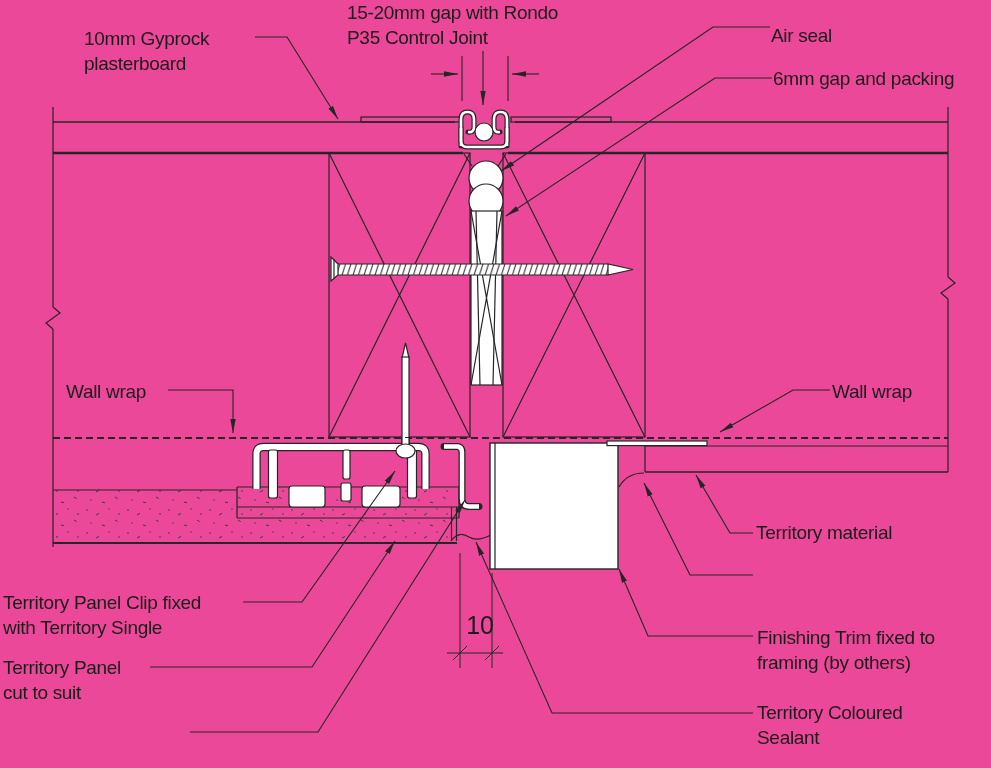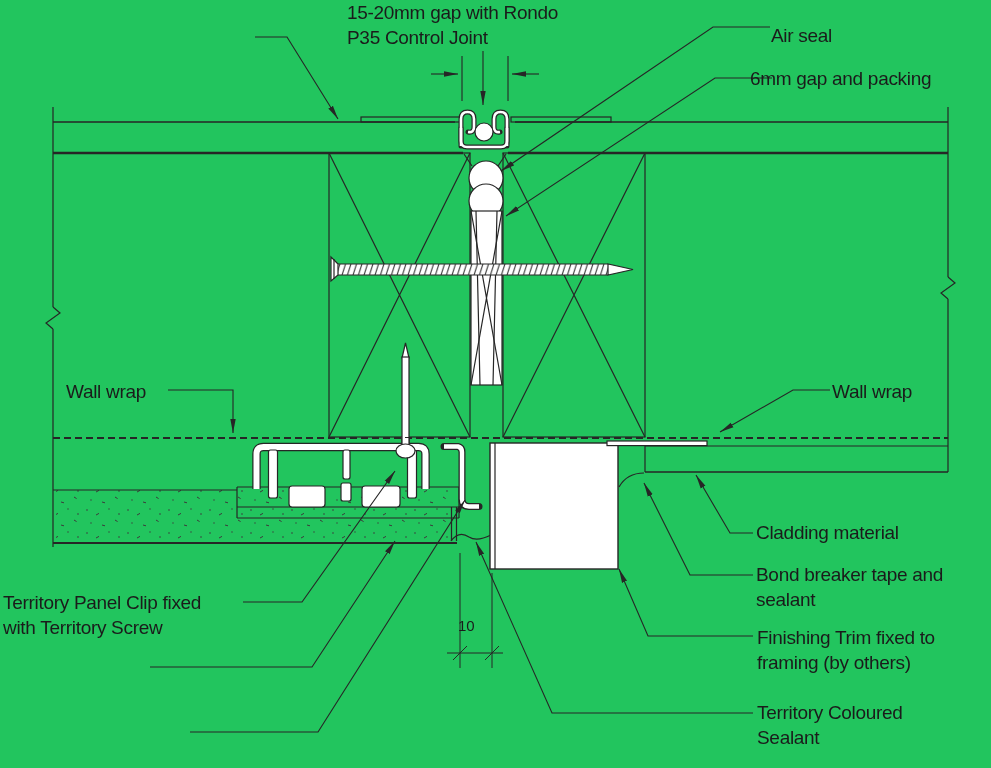--- a/index.html
+++ b/index.html
@@ -1,25 +1,25 @@
 <!DOCTYPE html>
 <html><head>
 <meta charset="utf-8">
 <style>
   html,body{margin:0;padding:0;background:#ffffff;}
   .canvas{
-    position:relative;width:991px;height:768px;background:#22c55e;
+    position:relative;width:991px;height:768px;background:#ec4899;
     font-family:"Liberation Sans",sans-serif;overflow:hidden;
   }
   .canvas svg{position:absolute;left:0;top:0;}
   .lbl{
     position:absolute;white-space:pre-line;font-size:19px;line-height:25px;
     color:#1b1b1b;letter-spacing:-0.3px;
   }
-  .dim{font-size:15px;text-align:left;letter-spacing:0;}
+  .dim{font-size:25px;text-align:right;letter-spacing:0;}
 </style>
 </head>
 <body>
 
 <div class="canvas">
 
 <svg width="991" height="768" viewBox="0 0 991 768" fill="none" stroke="#262626" stroke-width="1.2">
   <defs>
     <marker id="arr" viewBox="0 0 15 7" refX="14" refY="3.5" markerWidth="15" markerHeight="7" markerUnits="userSpaceOnUse" orient="auto">
       <path d="M0,0.8 L14,3.5 L0,6.2 Z" fill="#262626" stroke="none"></path>
@@ -184,27 +184,29 @@
     <path d="M753,636 L648,636 L619,569" marker-end="url(#arr)"></path>
     <path d="M753,713 L552,713 L476,542" marker-end="url(#arr)"></path>
     <path d="M243,602 L302,602 L395,471" marker-end="url(#arr)"></path>
     <path d="M150,667 L312,667 L395,541" marker-end="url(#arr)"></path>
     <path d="M190,732 L318,732 L465,500" marker-end="url(#arr)"></path>
   </g>
 </svg>
 
 <div class="lbl" style="left:347px;top:0px">15-20mm gap with Rondo
 P35 Control Joint</div>
+<div class="lbl" style="left:84px;top:26px">10mm Gyprock
+plasterboard</div>
 <div class="lbl" style="left:771px;top:23px">Air seal</div>
-<div class="lbl" style="left:750px;top:66px">6mm gap and packing</div>
+<div class="lbl" style="left:773px;top:66px">6mm gap and packing</div>
 <div class="lbl" style="left:66px;top:379px">Wall wrap</div>
 <div class="lbl" style="left:832px;top:379px">Wall wrap</div>
-<div class="lbl" style="left:756px;top:520px">Cladding material</div>
-<div class="lbl" style="left:756px;top:562px">Bond breaker tape and
-sealant</div>
+<div class="lbl" style="left:756px;top:520px">Territory material</div>
 <div class="lbl" style="left:757px;top:700px">Territory Coloured
 Sealant</div>
 <div class="lbl" style="left:757px;top:625px">Finishing Trim fixed to
 framing (by others)</div>
 <div class="lbl" style="left:3px;top:590px">Territory Panel Clip fixed
-with Territory Screw</div>
+with Territory Single</div>
+<div class="lbl" style="left:3px;top:655px">Territory Panel
+cut to suit</div>
 <div class="lbl dim" style="left:458px;top:613px;width:36px">10</div>
 
 </div>
 </body></html>

